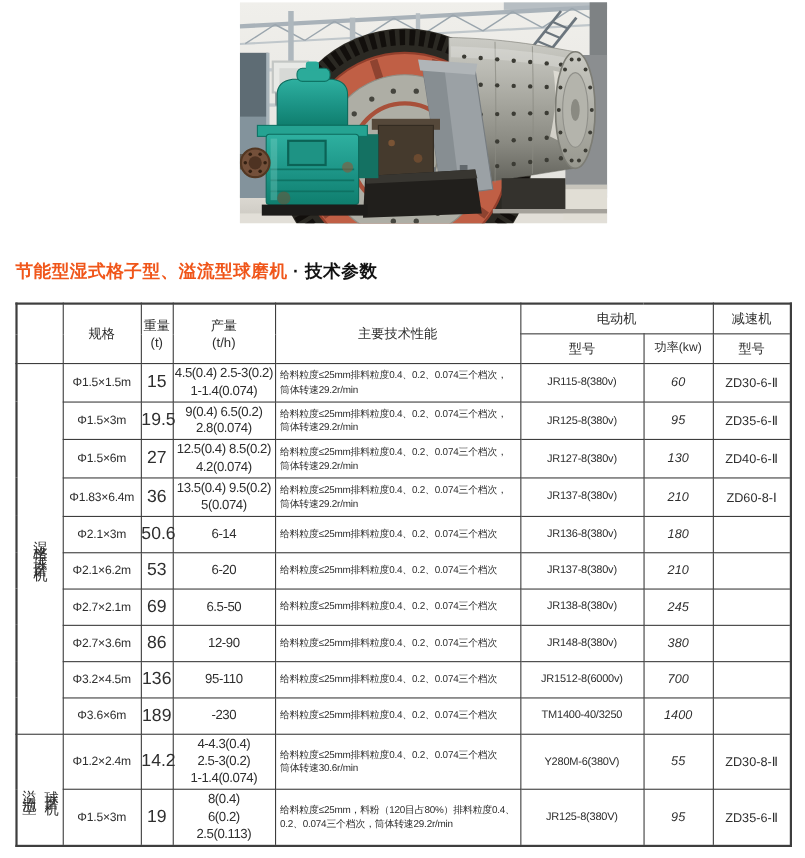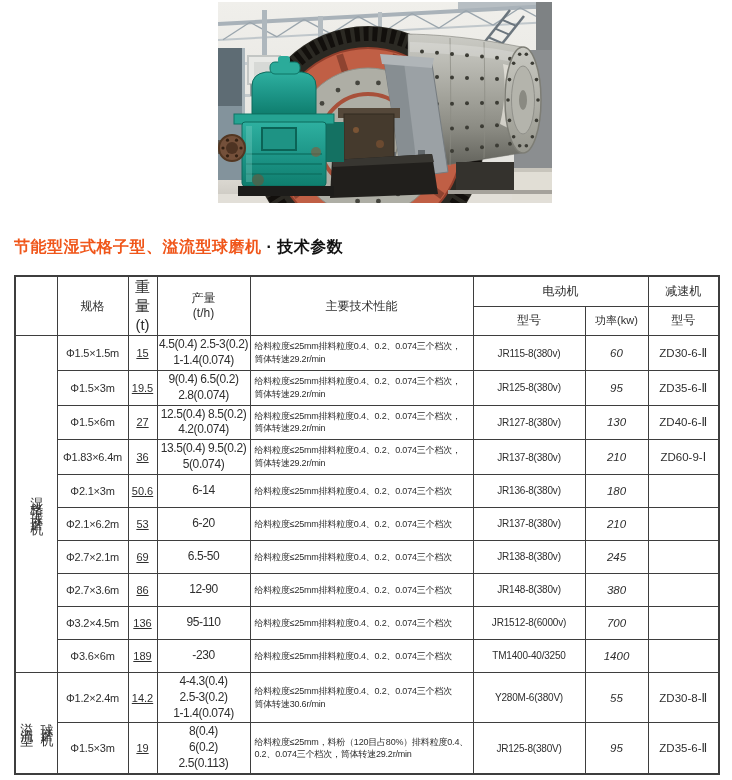--- a/index.html
+++ b/index.html
@@ -14,21 +14,21 @@
   .title .title-rest{color:#111;}
 
   .table-wrap{position:absolute;left:14px;top:275px;}
   table.spec-table{border-collapse:collapse;table-layout:fixed;width:704px;
     border:2px solid #3e3e3e;color:#2e2e2e;}
   .spec-table th,.spec-table td{border:1px solid #3e3e3e;padding:1px 2px;vertical-align:middle;}
   .spec-table th{font-weight:normal;font-size:12px;text-align:center;height:24px;
     white-space:pre-line;line-height:1.25;}
   .spec-table td{height:28px;text-align:center;}
   td.spec-cell{font-size:11px;letter-spacing:-0.2px;}
-  td.weight-cell{font-size:11px;padding:1px 0;text-decoration:underline;}
+  td.weight-cell{font-size:16px;padding:1px 0;}
   td.output-cell{font-size:12px;letter-spacing:-0.4px;white-space:pre-line;line-height:1.32;padding:1px 1px;}
   td.perf-cell{font-size:9px;letter-spacing:-0.2px;text-align:left;white-space:pre-line;
     line-height:1.4;padding:2px 4px;}
   td.motor-cell{font-size:10px;letter-spacing:-0.2px;}
   td.power-cell{font-size:11.5px;font-style:italic;}
   td.reducer-cell{font-size:11.5px;}
   td.group-cell{padding:0;}
   .vertical-label{writing-mode:vertical-lr;text-orientation:upright;white-space:pre;
     display:inline-block;font-size:13px;letter-spacing:5px;line-height:1.55;color:#2e2e2e;}
 </style>
@@ -308,21 +308,21 @@
           <col style="width:93px">
         <col style="width:223px">
           <col style="width:112px">
           <col style="width:63px">
           <col style="width:71px">
       </colgroup>
       <thead>
         <tr>
           <th rowspan="2"></th>
           <th rowspan="2">规格</th>
-          <th rowspan="2" style="font-size:15px">重量
+          <th rowspan="2" style="font-size:12px">重量
 (t)</th>
           <th rowspan="2">产量
 (t/h)</th>
           <th rowspan="2">主要技术性能</th>
           <th colspan="2">电动机</th>
           <th>减速机</th>
         </tr>
         <tr>
           <th>型号</th>
           <th style="font-size:11px">功率(kw)</th>
@@ -366,21 +366,21 @@
           </tr>
           <tr>
             <td class="spec-cell">Φ1.83×6.4m</td>
             <td class="weight-cell">36</td>
             <td class="output-cell">13.5(0.4) 9.5(0.2)
 5(0.074)</td>
             <td class="perf-cell">给料粒度≤25mm排料粒度0.4、0.2、0.074三个档次，
 筒体转速29.2r/min</td>
             <td class="motor-cell">JR137-8(380v)</td>
             <td class="power-cell">210</td>
-            <td class="reducer-cell">ZD60-9-Ⅰ</td>
+            <td class="reducer-cell">ZD60-8-Ⅰ</td>
           </tr>
           <tr>
             <td class="spec-cell">Φ2.1×3m</td>
             <td class="weight-cell">50.6</td>
             <td class="output-cell">6-14</td>
             <td class="perf-cell">给料粒度≤25mm排料粒度0.4、0.2、0.074三个档次</td>
             <td class="motor-cell">JR136-8(380v)</td>
             <td class="power-cell">180</td>
             <td class="reducer-cell"></td>
           </tr>

